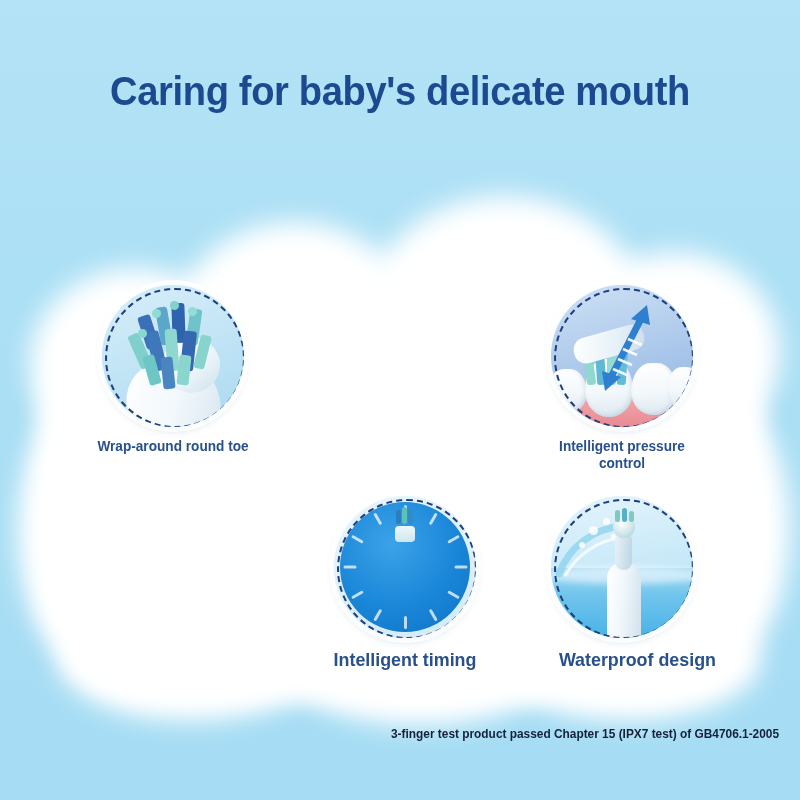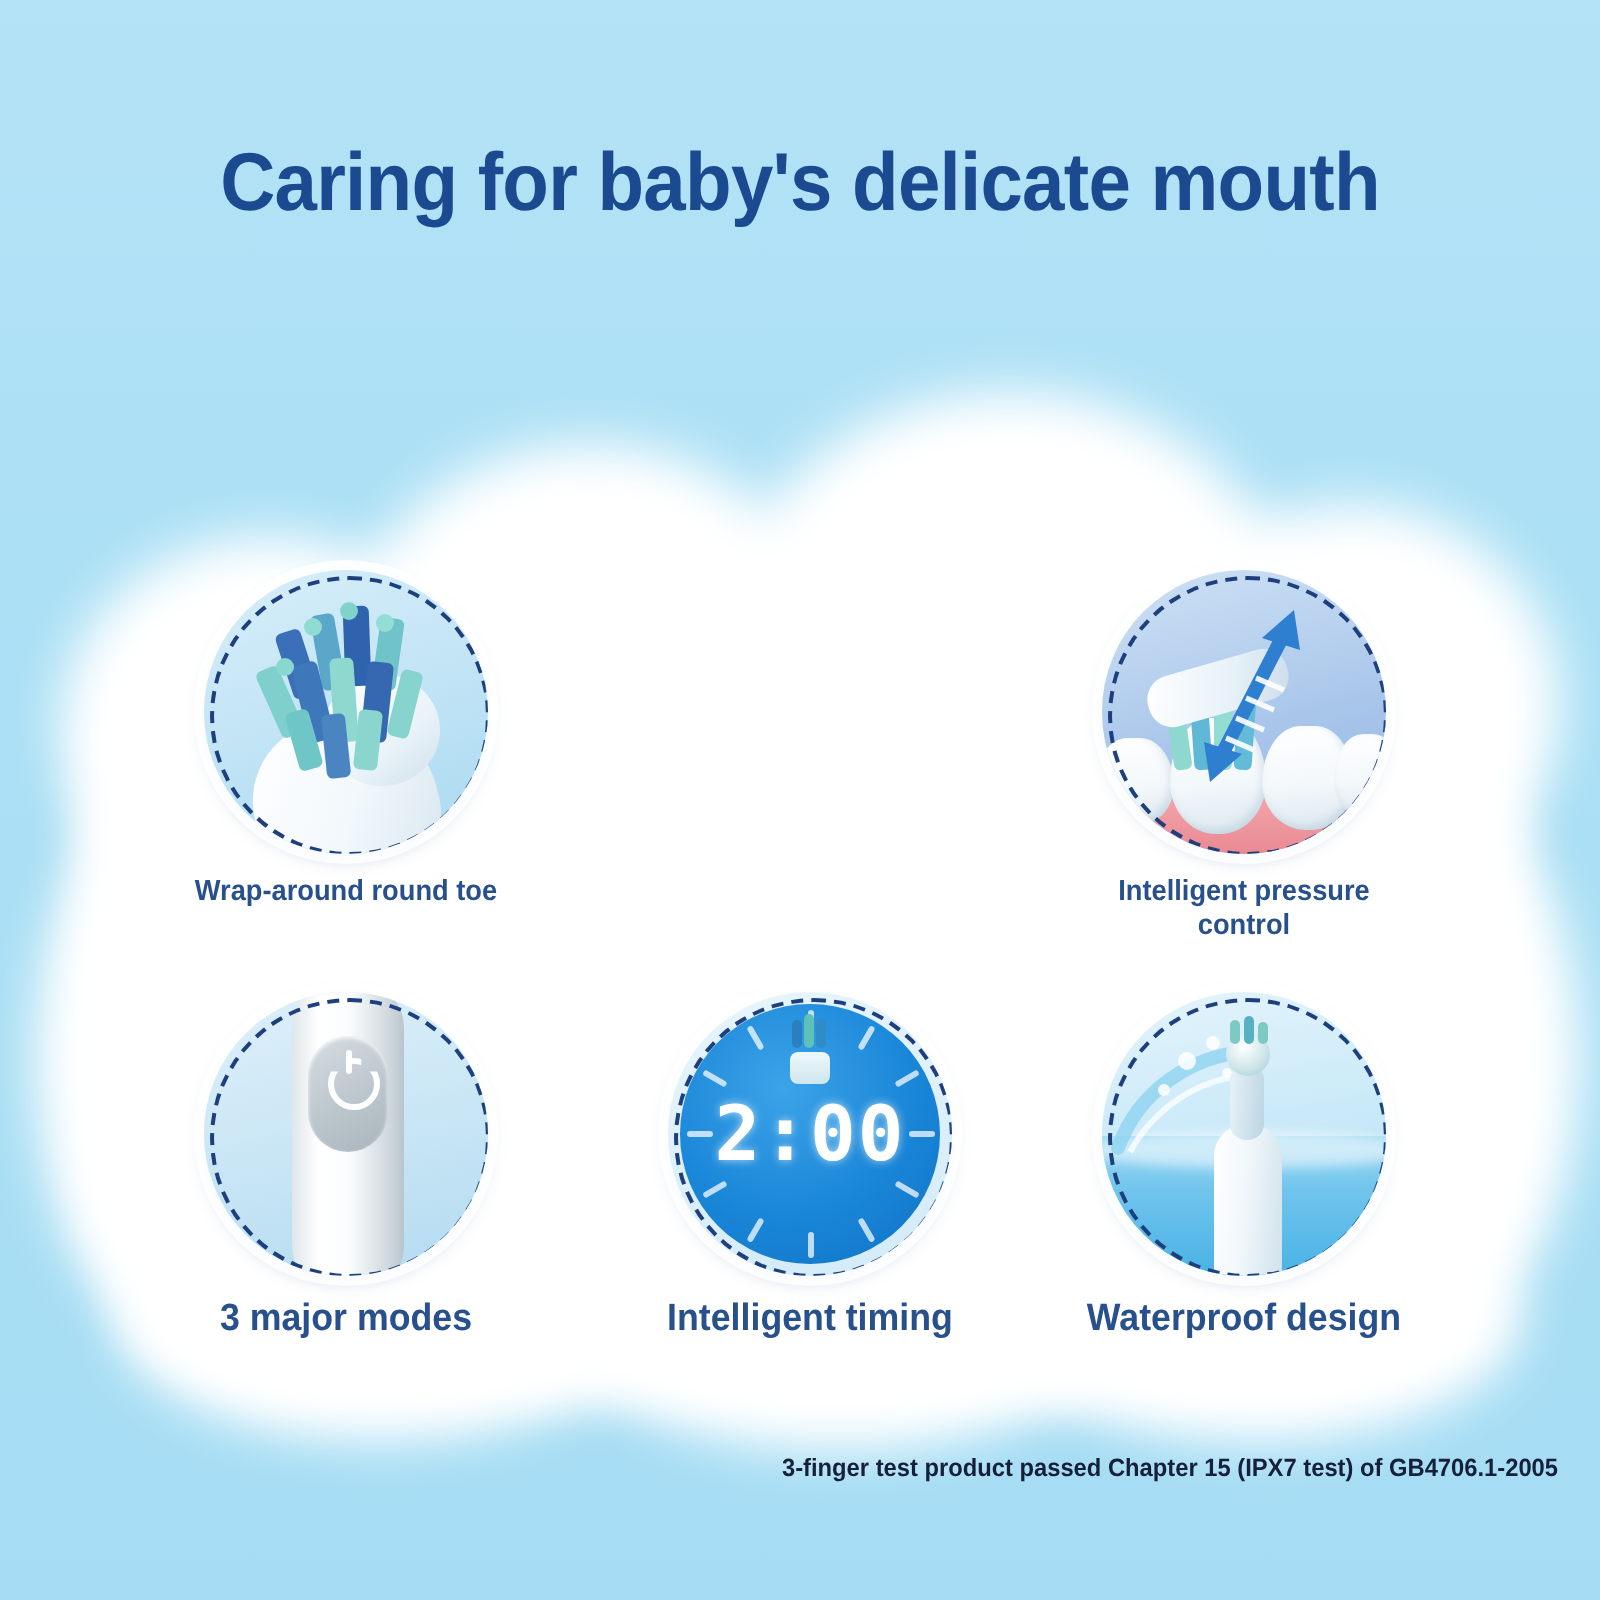--- a/index.html
+++ b/index.html
@@ -297,33 +297,20 @@
           </svg>
         </div>
         <div class="dash-ring"></div>
       </div>
       <div class="caption cap-sm">
         <div>Intelligent pressure</div>
         <div>control</div>
       </div>
     </div>
 
-    <div class="feature" style="left:73px; top:496px;">
-      <div class="bubble">
-        <div class="art">
-          <div class="sky" style="background:linear-gradient(165deg,#dff0fa 0%,#c5e4f4 60%,#b3daf1 100%);"></div>
-          <div class="handle"></div>
-          <div class="pwr-btn"></div>
-          <div class="pwr-glyph"></div>
-          <div class="pwr-stem"></div>
-        </div>
-        <div class="dash-ring"></div>
-      </div>
-      <div class="caption cap-lg">3 major modes</div>
-    </div>
 
     <div class="feature" style="left:305px; top:496px;">
       <div class="bubble">
         <div class="art">
           <div class="sky" style="background:linear-gradient(165deg,#e8f5fc 0%,#d2ebf8 100%);"></div>
           <div class="timer-disc"></div>
           <div class="tick" style="transform:rotate(0deg);"></div>
           <div class="tick" style="transform:rotate(30deg);"></div>
           <div class="tick" style="transform:rotate(60deg);"></div>
           <div class="tick" style="transform:rotate(90deg);"></div>
@@ -333,28 +320,27 @@
           <div class="tick" style="transform:rotate(210deg);"></div>
           <div class="tick" style="transform:rotate(240deg);"></div>
           <div class="tick" style="transform:rotate(270deg);"></div>
           <div class="tick" style="transform:rotate(300deg);"></div>
           <div class="tick" style="transform:rotate(330deg);"></div>
 
           <div style="position:absolute;left:61px;top:30px;width:20px;height:16px;border-radius:4px;background:linear-gradient(180deg,#eef8fb 0%,#cfe6ee 100%);"></div>
           <div class="bristle" style="left:62px; top:14px; width:5px; height:14px; background:#2a7fc0;"></div>
           <div class="bristle" style="left:68px; top:11px; width:5px; height:17px; background:#5fc0b8;"></div>
           <div class="bristle" style="left:74px; top:13px; width:5px; height:15px; background:#2f8cc8;"></div>
-          <div class="lcd">2:00</div>
         </div>
         <div class="dash-ring"></div>
       </div>
       <div class="caption cap-lg">Intelligent timing</div>
     </div>
 
-    <div class="feature" style="left:522px; top:496px;">
+    <div class="feature" style="left:522px; top:496px;text-align:right;">
       <div class="bubble">
         <div class="art">
           <div class="sky" style="background:linear-gradient(170deg,#e4f4fc 0%,#c6e8f8 55%,#a9dcf4 100%);"></div>
           <div class="water-body"></div>
 
           <div style="position:absolute;left:-10px;top:70px;width:170px;height:18px;border-radius:50%;background:rgba(255,255,255,0.55);filter:blur(3px);"></div>
 
           <svg width="142" height="142" style="position:absolute;left:0;top:0;" viewBox="0 0 142 142">
             <path d="M8 78 C 18 50, 44 32, 72 30" stroke="#8ed3ef" stroke-width="7" fill="none" opacity="0.8" stroke-linecap="round"></path>
             <path d="M14 80 C 26 58, 48 44, 70 42" stroke="#ffffff" stroke-width="3" fill="none" opacity="0.75"></path>

